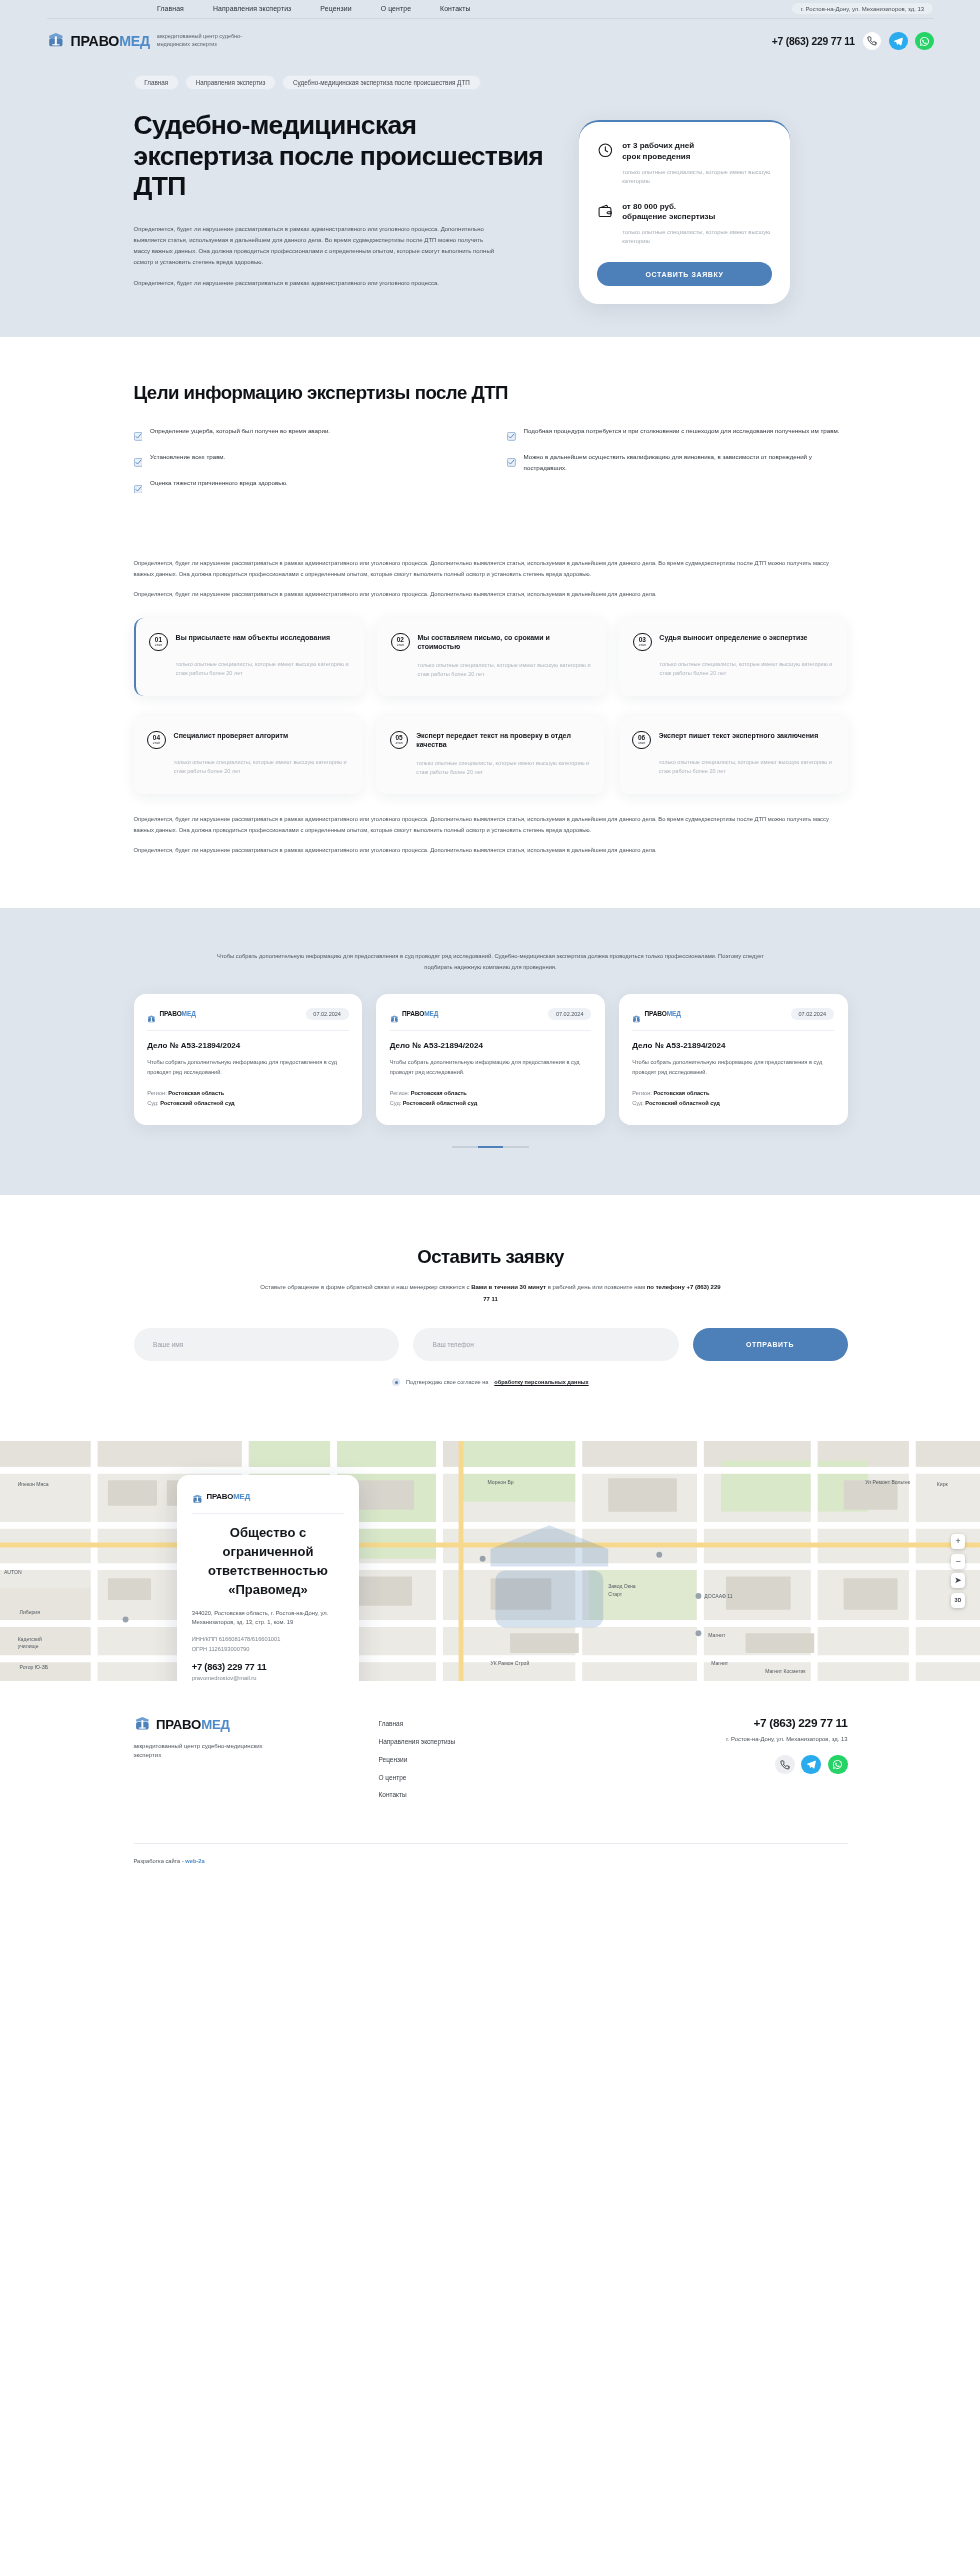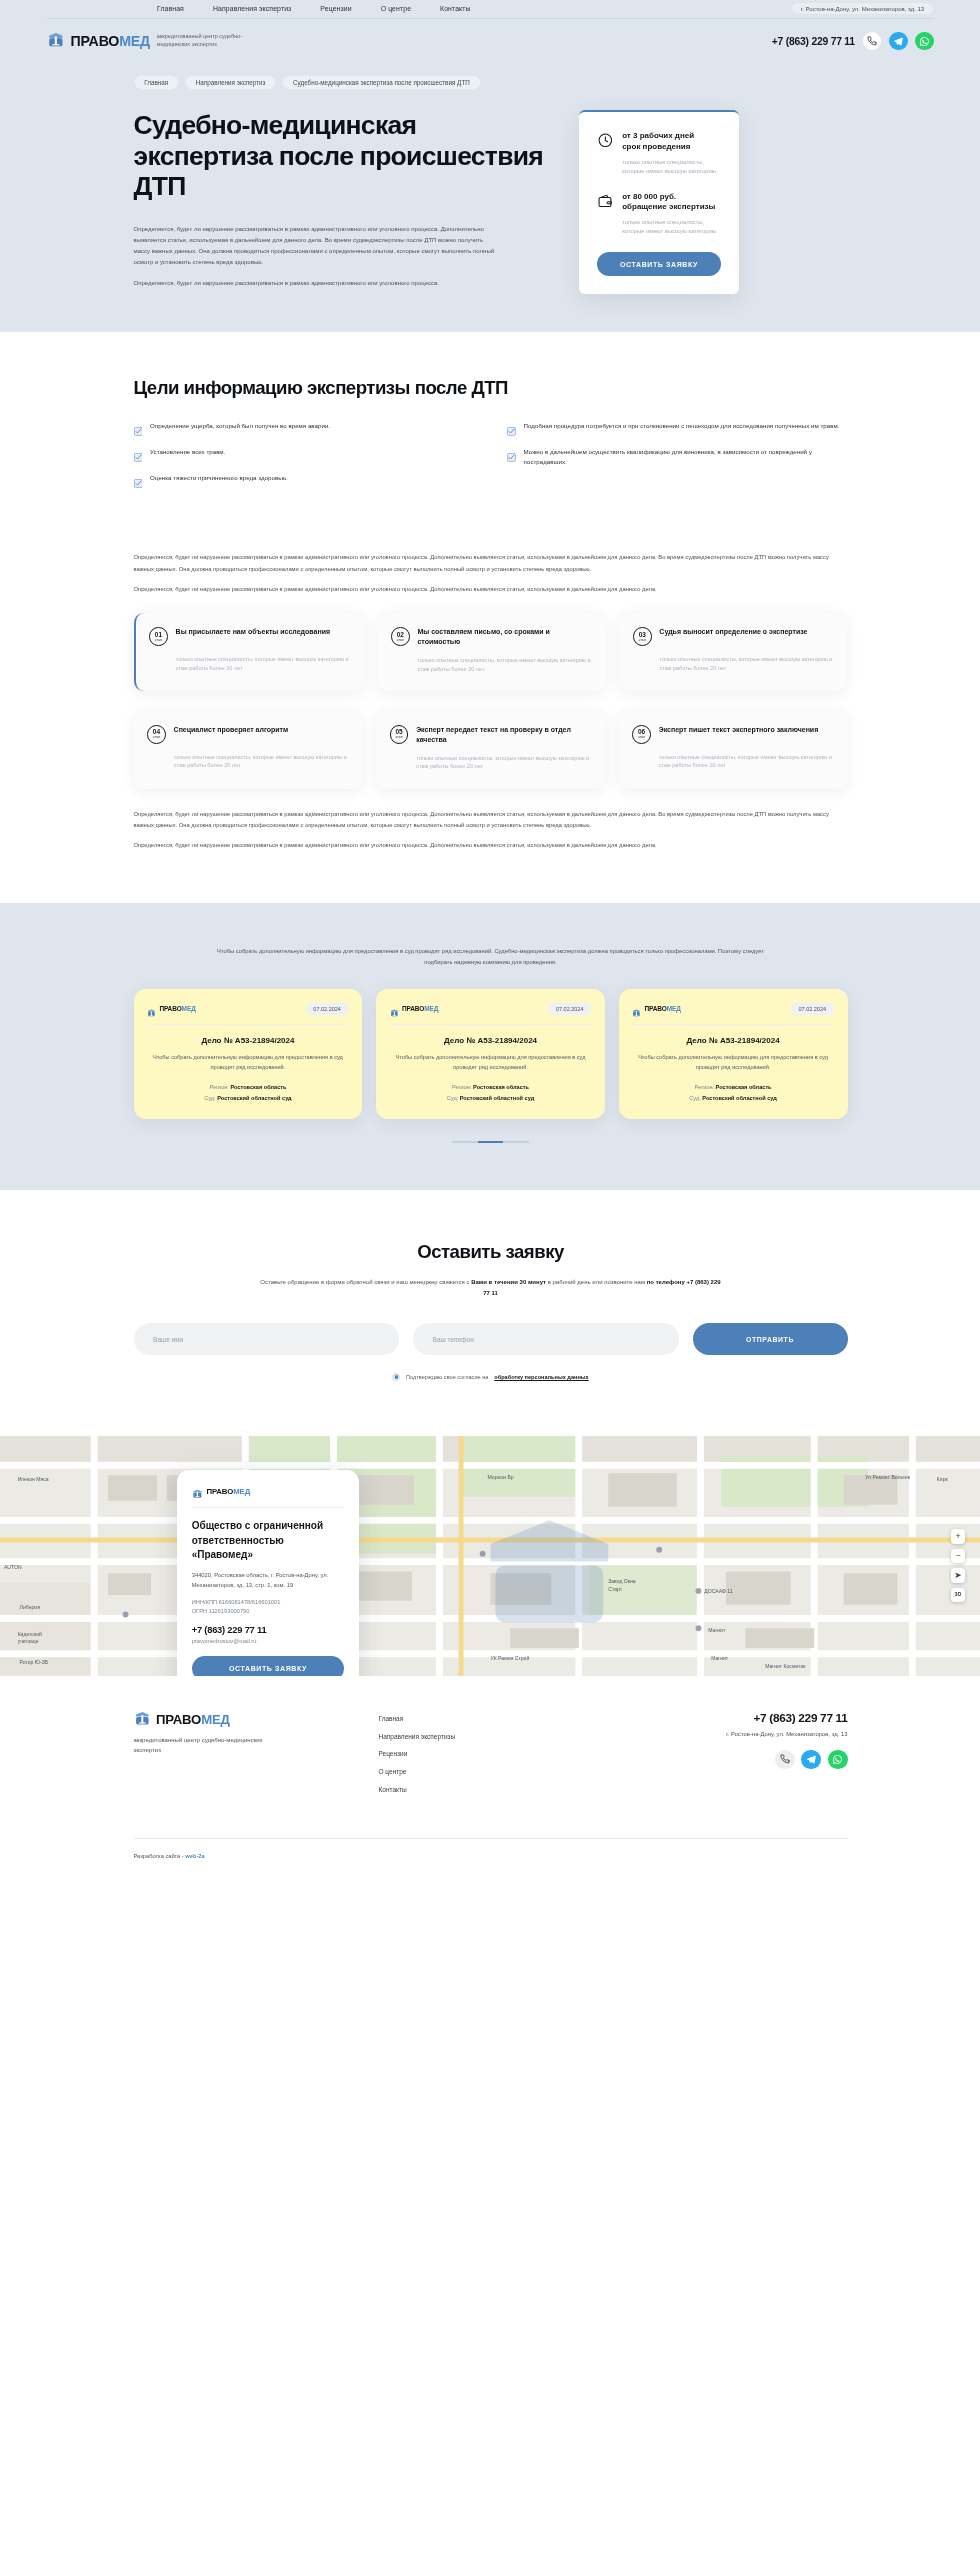--- a/index.html
+++ b/index.html
@@ -40,21 +40,21 @@
 
   
   .hero{background:#dfe5ec;padding-top:11.8px;padding-bottom:33px;}
   .crumbs{width:714px;margin:0 auto 19.6px;display:flex;gap:5.9px;}
   .crumb{background:#edf1f6;border:1px solid #e2e8ef;border-radius:19.6px;padding:2.9px 9.8px;font-size:6.3px;color:#444a52;white-space:nowrap;}
   .hero-row{width:714px;margin:0 auto;display:flex;gap:23.5px;align-items:flex-start;}
   .hero-left{width:422px;}
   h1{font-size:26.5px;line-height:1.16;font-weight:700;letter-spacing:-0.7px;color:#0e1116;margin-bottom:21.6px;}
   .hero-p{font-size:6px;line-height:1.85;color:#4a5159;margin-bottom:9.8px;max-width:363px;}
 
-  .hero-card{width:160px;background:#fff;border-radius:6px;border-top:2.9px solid #4d7fb8;padding:19.6px 17.7px 17.7px;box-shadow:0 5.9px 21.6px rgba(30,50,80,.10);}
+  .hero-card{width:211px;background:#fff;border-radius:20px;border-top:2.9px solid #4d7fb8;padding:19.6px 17.7px 17.7px;box-shadow:0 5.9px 21.6px rgba(30,50,80,.10);margin-top:10px;}
   .feat{display:flex;gap:8.8px;margin-bottom:15.7px;}
   .feat-ic{width:16.7px;height:16.7px;flex:0 0 16.7px;margin-top:1px;}
   .feat-t{font-size:8px;font-weight:700;line-height:1.35;color:#13161a;}
   .feat-s{font-size:5.8px;line-height:1.55;color:#a6adb6;margin-top:4.9px;}
   .btn-blue{display:block;width:100%;background:#4d7fb8;color:#fff;border:none;border-radius:21.6px;
     padding:8.8px 0;font-size:7px;font-weight:700;letter-spacing:0.6px;text-align:center;cursor:pointer;
     font-family:inherit;}
 
   
   section{background:#fff;}
@@ -79,21 +79,21 @@
   .num b{font-size:6.5px;font-weight:700;}
   .num i{font-size:3.2px;font-style:normal;letter-spacing:0.2px;margin-top:0.5px;}
   .step-t{font-size:7px;font-weight:700;line-height:1.4;color:#13161a;}
   .step-s{font-size:5.5px;line-height:1.6;color:#adb3bb;margin-top:8.8px;padding-left:26.5px;}
 
   
   .cases{background:#dfe5ec;padding:43px 0 47px;}
   .cases h2{text-align:center;margin-bottom:12.7px;}
   .cases-sub{font-size:5.8px;line-height:1.85;color:#4d545c;text-align:center;max-width:549px;margin:0 auto 21.6px;}
   .case-row{display:flex;gap:13.7px;}
-  .case{flex:1;background:#fef9c3;border-radius:11.8px;padding:13.7px 13.7px 15.7px;box-shadow:0 3.9px 15.7px rgba(30,50,80,.08);text-align:center;}
+  .case{flex:1;background:#ffffff;border-radius:11.8px;padding:13.7px 13.7px 15.7px;box-shadow:0 3.9px 15.7px rgba(30,50,80,.08);}
   .case-top{display:flex;align-items:center;justify-content:space-between;padding-bottom:9.8px;border-bottom:1px solid #eceff3;}
   .case-logo{display:flex;align-items:center;gap:3.4px;}
   .case-logo .lm{width:8.8px;height:8.8px;flex:0 0 8.8px;}
   .case-logo .lt{font-size:6.5px;font-weight:700;letter-spacing:-0.1px;}
   .case-date{background:#eef1f5;border-radius:9.8px;padding:2.9px 7.8px;font-size:5.5px;color:#4b525a;white-space:nowrap;}
   .case-no{font-size:8px;font-weight:700;margin:10.8px 0 7.8px;color:#13161a;}
   .case-p{font-size:5.6px;line-height:1.75;color:#535a62;margin-bottom:9.8px;}
   .case-kv{font-size:5.6px;line-height:1.9;color:#7c838b;}
   .case-kv b{color:#13161a;}
   .dots{display:flex;gap:0;justify-content:center;align-items:center;margin-top:21.6px;}
@@ -114,21 +114,21 @@
   .radio i{width:3.4px;height:3.4px;border-radius:50%;background:#4d7fb8;display:block;}
   .consent a{color:#15181c;text-decoration:underline;font-weight:700;}
 
   
   .mapsec{position:relative;height:240px;background:#eceae4;overflow:hidden;}
   .mapbg{position:absolute;inset:0;}
   .map-card{position:absolute;left:177px;top:34px;width:182px;background:#fff;border-radius:11.8px;padding:15.7px 14.7px 15.7px;box-shadow:0 7.8px 25.5px rgba(25,45,75,.16);}
   .mc-logo{display:flex;align-items:center;gap:3.9px;padding-bottom:10.8px;border-bottom:1px solid #eceff3;}
   .mc-logo .lm{width:10.8px;height:10.8px;flex:0 0 10.8px;}
   .mc-logo .lt{font-size:7.8px;font-weight:700;letter-spacing:-0.1px;}
-  .mc-title{font-size:10px;font-weight:700;line-height:1.45;margin:10.8px 0 8.8px;color:#13161a;}
+  .mc-title{font-size:13px;font-weight:700;line-height:1.45;margin:10.8px 0 8.8px;color:#13161a;text-align:center;}
   .mc-addr{font-size:5.8px;line-height:1.65;color:#4f565e;margin-bottom:7.8px;}
   .mc-req{font-size:5.7px;line-height:1.6;color:#7d848c;margin-bottom:8.8px;}
   .mc-phone{font-size:9.3px;font-weight:700;color:#13161a;letter-spacing:-0.2px;}
   .mc-mail{font-size:5.8px;color:#7d848c;margin:2.9px 0 11.8px;}
   .map-ctrls{position:absolute;right:15.7px;top:93px;display:flex;flex-direction:column;gap:4.9px;align-items:center;}
   .mbtn{width:14.7px;height:14.7px;border-radius:3.9px;background:#fff;box-shadow:0 1px 3.9px rgba(0,0,0,.22);display:flex;align-items:center;justify-content:center;font-size:8.8px;color:#3c4249;line-height:1;}
   .mbtn.sm{font-size:5.3px;font-weight:700;}
 
   
   footer{background:#fff;padding:35px 0 0;}

